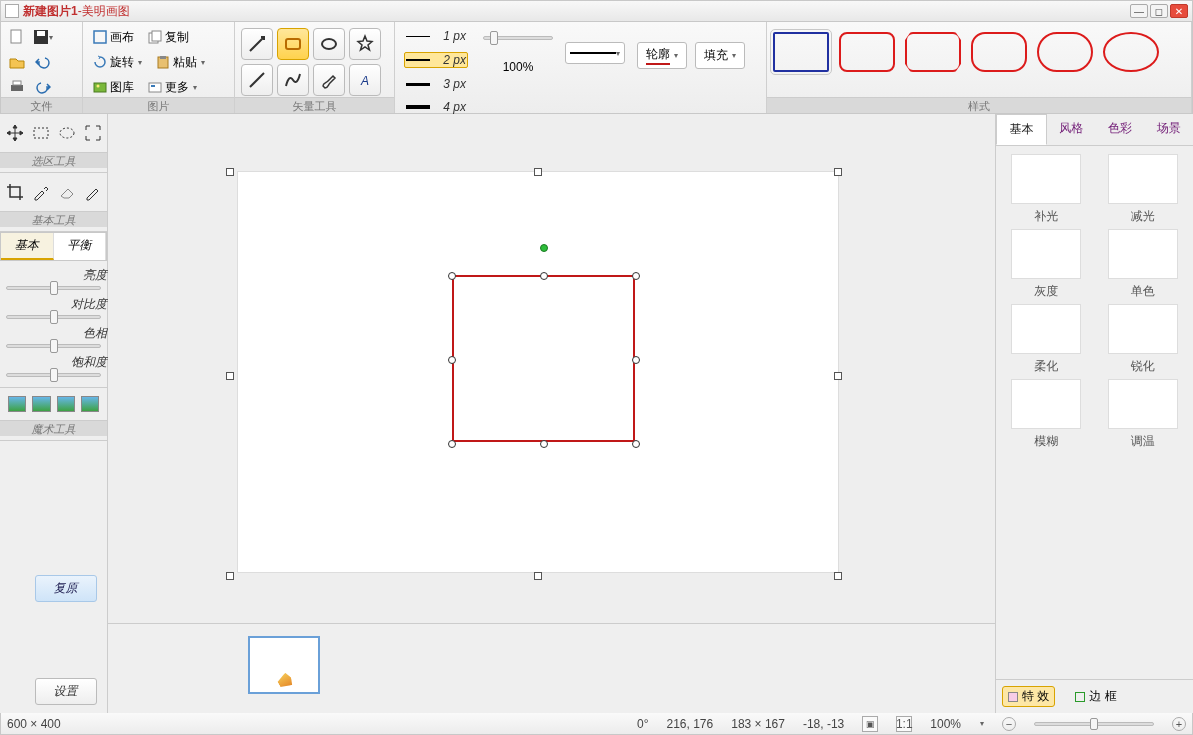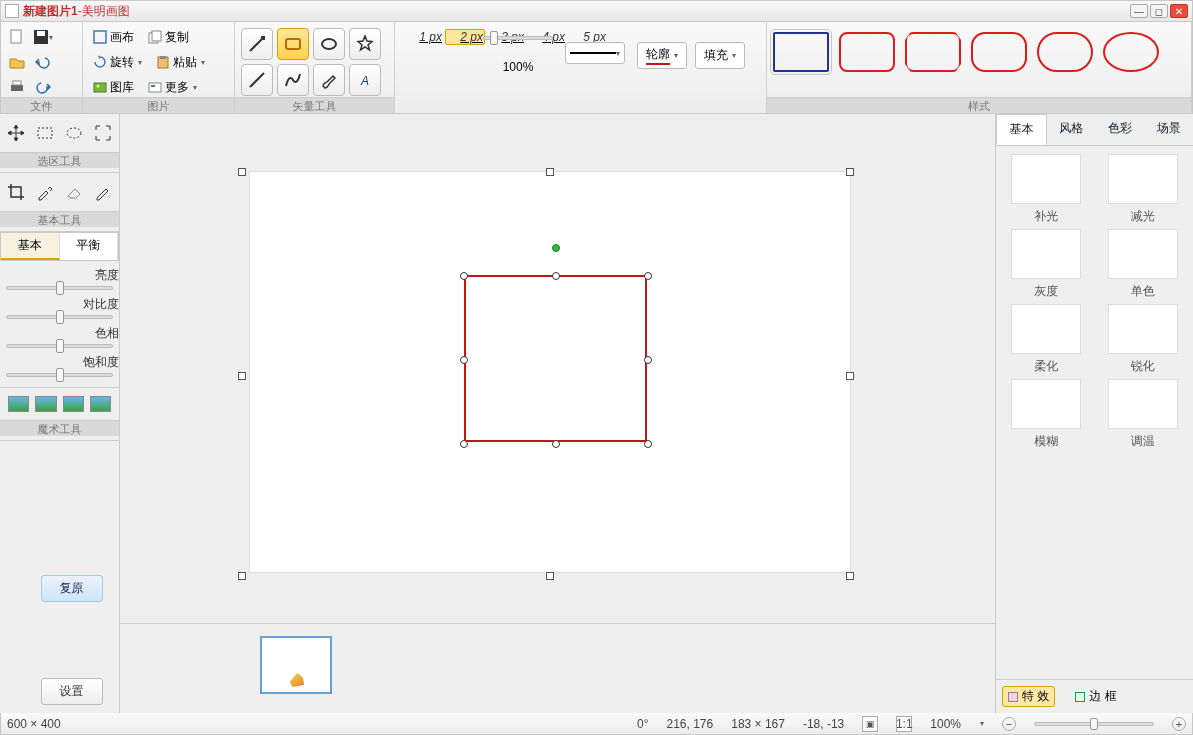--- a/index.html
+++ b/index.html
@@ -22,21 +22,21 @@
 .ribrow { display:flex; align-items:center; gap:6px; margin-bottom:3px; height:22px;}
 .ribbtn { display:flex; align-items:center; gap:3px; padding:2px 4px; cursor:pointer; border-radius:3px; white-space:nowrap;}
 .dd { font-size:8px; color:#666; margin-left:1px;}
 
 
 .vgrid { display:grid; grid-template-columns:repeat(4,32px); grid-template-rows:repeat(2,32px); gap:4px;}
 .vbtn { width:32px; height:32px; border:1px solid #bbb; border-radius:4px; background:linear-gradient(#fff,#eee); display:flex; align-items:center; justify-content:center; cursor:pointer;}
 .vbtn.sel { background:linear-gradient(#ffe79a,#ffd24d); border-color:#d8a300;}
 
 
-.pxlist { display:flex; flex-direction:row; gap:1px; width:70px; border:1px solid transparent; padding:2px;text-decoration:underline;}
+.pxlist { display:flex; flex-direction:column; gap:9px; width:70px; border:1px solid transparent; padding:2px;}
 .pxrow { display:flex; align-items:center; gap:6px; cursor:pointer; font-size:10px; font-style:italic; color:#333; padding:0 2px;}
 .pxrow.sel { background:#ffe79a; border:1px solid #d8a300; border-radius:2px; padding:0 1px;}
 .pxline { height:0; border-top:1px solid #000; flex:1; }
 .pxrow .lbl { width:30px; text-align:right;}
 
 .slider { width:70px; height:4px; background:#ddd; border:1px solid #bbb; border-radius:2px; position:relative;}
 .slider .thumb { position:absolute; width:8px; height:14px; background:#f6f6f6; border:1px solid #999; border-radius:2px; top:-6px;}
 
 .combo { width:60px; height:22px; border:1px solid #bbb; background:#fff; display:flex; align-items:center; padding:0 4px; border-radius:3px; cursor:pointer;}
 .combo .dd { margin-left:auto;}
@@ -46,21 +46,21 @@
 .shape-sw { width:56px; height:40px; border:2px solid #dc1b1b; border-radius:2px; cursor:pointer;}
 .shape-sw.first { border:2px solid #2030a0; outline:1px solid #c8c8c8; outline-offset:2px;}
 .shape-sw.rr8 { border-radius:8px;}
 .shape-sw.rr14 { border-radius:14px;}
 .shape-sw.rr20 { border-radius:20px;}
 .shape-sw.cut { border-radius:8px; clip-path: polygon(10% 0,90% 0,100% 20%,100% 80%,90% 100%,10% 100%,0 80%,0 20%);}
 .shape-sw.ellipse { border-radius:50%;}
 
 
 .main { display:flex; height: calc(735px - 22px - 92px - 22px); }
-.leftcol { width:120px; background:#efefef; border-right:1px solid #ccc; display:flex; flex-direction:column;}
+.leftcol { width:108px; background:#efefef; border-right:1px solid #ccc; display:flex; flex-direction:column;font-style:italic;}
 .panel { border-bottom:1px solid #ccc; padding:4px; }
 .panel .phdr { background:#d9d9d9; color:#777; font-size:11px; text-align:center; height:16px; line-height:16px; margin:4px -4px 0 -4px; border-top:1px solid #ccc;}
 .toolrow { display:flex; gap:8px; padding:4px 2px;}
 .tool { width:22px; height:22px; display:flex; align-items:center; justify-content:center; cursor:pointer;}
 
 .tabs { display:flex; border:1px solid #c8c8c8; background:#fff;}
 .tab { flex:1; text-align:center; padding:4px 0; cursor:pointer; border-right:1px solid #ddd;}
 .tab.act { background:#f7f2e0; border-bottom:2px solid #d8a300;}
 .sliderlbl { text-align:right; margin:6px 0 2px; color:#333;}
 .fullslider { margin:2px 6px 4px; height:4px; background:#ddd; border:1px solid #bbb; border-radius:2px; position:relative;}
@@ -81,21 +81,21 @@
 .redrect { position:absolute; border:2px solid #c01818; }
 
 
 .strip { position:absolute; left:0; right:0; bottom:0; height:90px; border-top:1px solid #ccc; background:#efefef;}
 .thumbframe { position:absolute; left:140px; top:12px; width:72px; height:58px; border:2px solid #6aa0d8; background:#fff;}
 .pencil { position:absolute; left:28px; top:36px; width:14px; height:14px; transform:rotate(-30deg); background:linear-gradient(#f4c453,#e58a2a); clip-path:polygon(0 30%,80% 0,100% 50%,80% 100%,0 70%);}
 
 
 .rightcol { width:198px; background:#efefef; border-left:1px solid #ccc; display:flex; flex-direction:column;}
 .rtabs { display:flex; border-bottom:1px solid #ccc; background:#eee;}
-.rtab { flex:1; text-align:center; padding:6px 0; cursor:pointer; color:#0f172a;}
+.rtab { flex:1; text-align:center; padding:6px 0; cursor:pointer; color:#701a75;}
 .rtab.act { background:#fff; border:1px solid #ccc; border-bottom:1px solid #fff; color:#222;}
 .fxgrid { flex:1; overflow:auto; padding:8px 4px; display:grid; grid-template-columns:1fr 1fr; gap:4px 4px; align-content:start;}
 .fxcell { text-align:center;}
 .fxthumb { width:70px; height:50px; background:#fff; border:1px solid #ddd; margin:0 auto 4px;}
 .fxlbl { color:#555;}
 .rbottom { border-top:1px solid #ccc; padding:6px; display:flex; gap:14px; }
 .rchk { display:flex; align-items:center; gap:4px; cursor:pointer; padding:2px 6px;}
 .rchk.act { background:#fde7a6; border:1px solid #d8a300; border-radius:3px; padding:1px 5px;}
 .chkbox { width:10px; height:10px; border:1px solid #888; display:inline-block;}
 .chkbox.pink { background:#f7cde7;}

